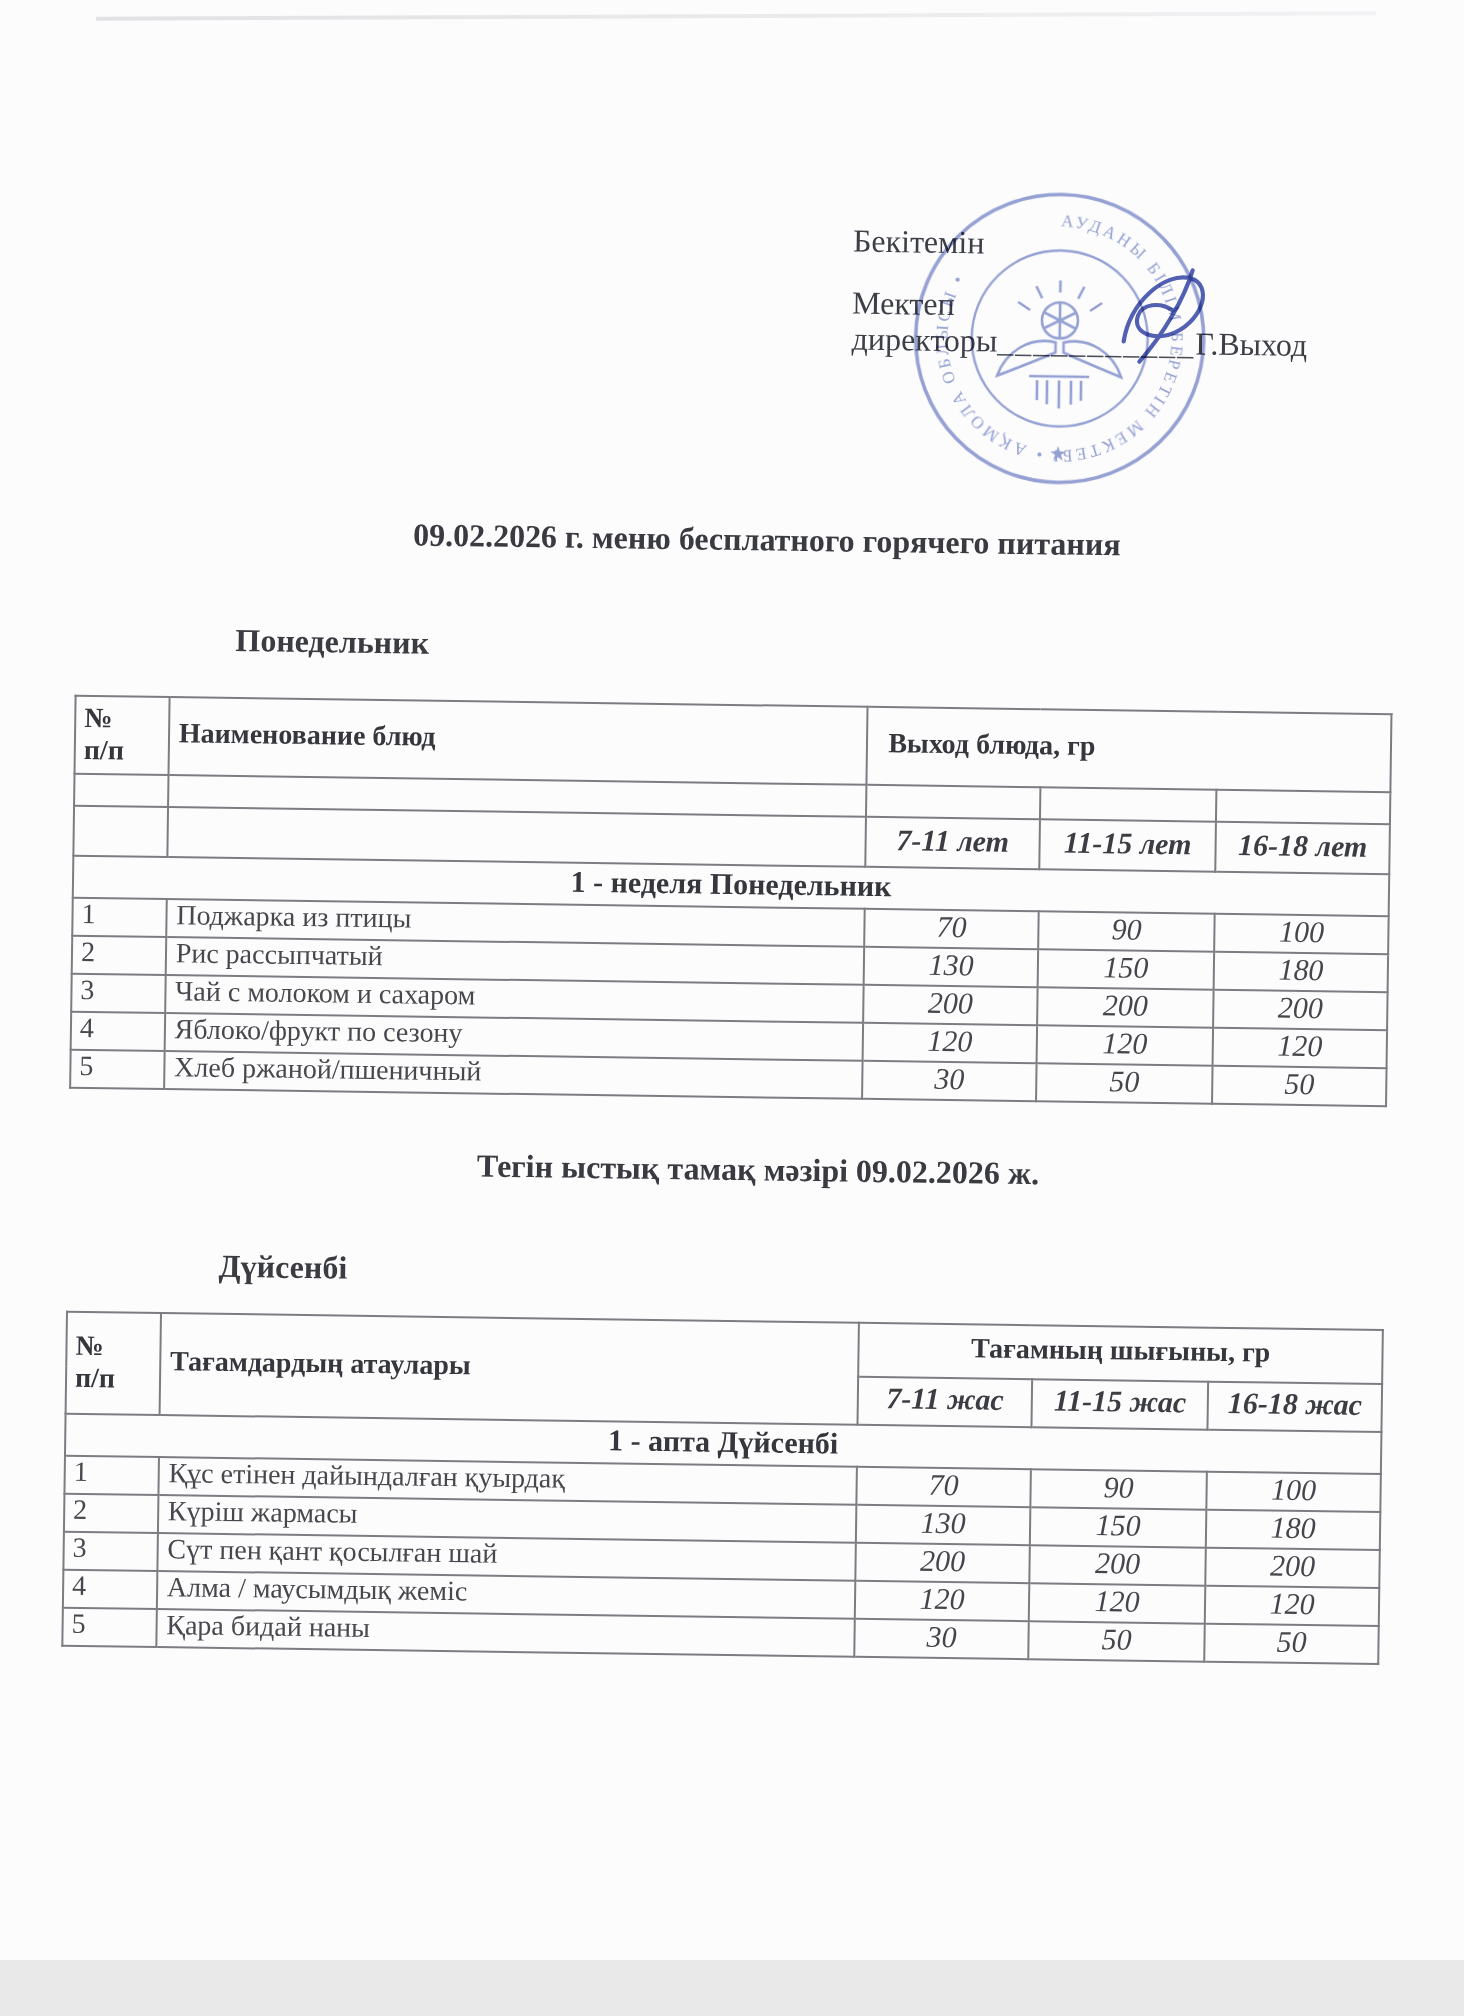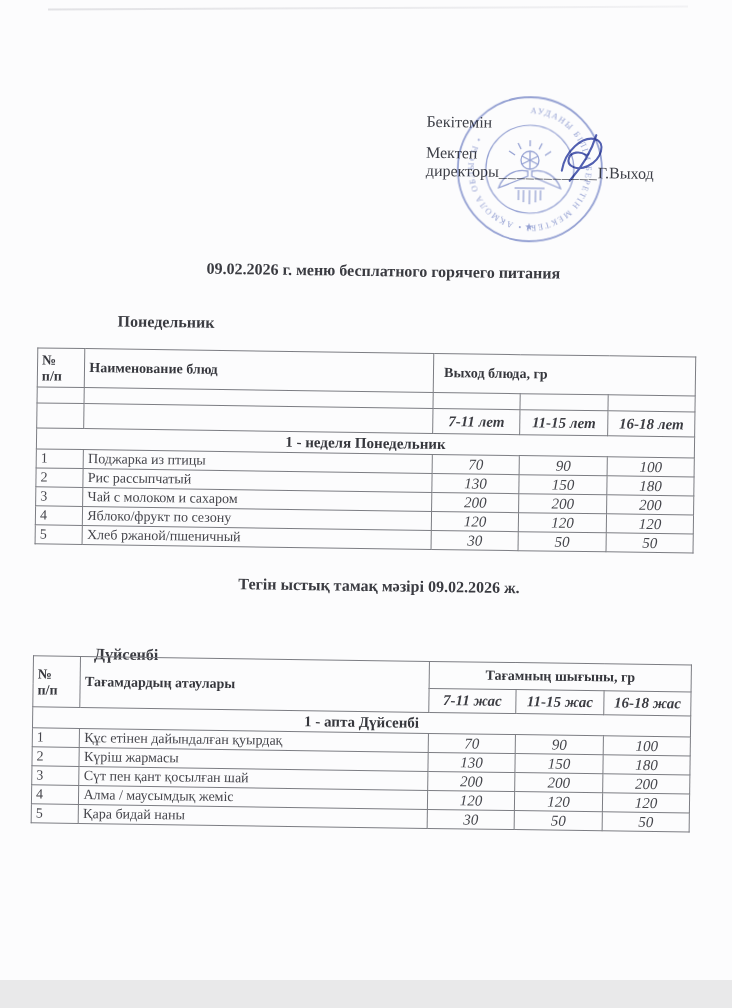--- a/index.html
+++ b/index.html
@@ -25,21 +25,21 @@
     opacity:.82; mix-blend-mode:multiply; filter:blur(.35px);
   }
   .signature { position:absolute; left:512px; top:126px; width:66px; height:56px; mix-blend-mode:multiply; }
   
   .doc-title { position:absolute; left:30px; width:630px; text-align:center;
     font-weight:bold; font-size:16px; color:#3a3b41; }
   .title-ru { top:262px; }
   .title-kz { top:577px; }
   .day-heading { position:absolute; font-weight:bold; font-size:16px; color:#3b3c42; }
   .day-ru { left:80px; top:316px; }
-  .day-kz { left:61px; top:629px;margin-top:20px; }
+  .day-kz { left:76px; top:629px; }
   
   table.menu { position:absolute; left:0; width:659px; border-collapse:collapse; table-layout:fixed;
     font-size:14px; color:#47474d; }
   .table-ru { top:352px; }
   .table-kz { top:660px; }
   table.menu td { border:1px solid #7c7d83; padding:0 4px; vertical-align:middle; overflow:hidden; }
   td.hd { font-weight:bold; color:#36373d; }
   td.c-num { text-align:left; padding-left:8px; }
   td.c-num.hd { white-space:pre-line; line-height:1.15; padding-top:2px; }
   td.c-name { padding-left:11px; }

